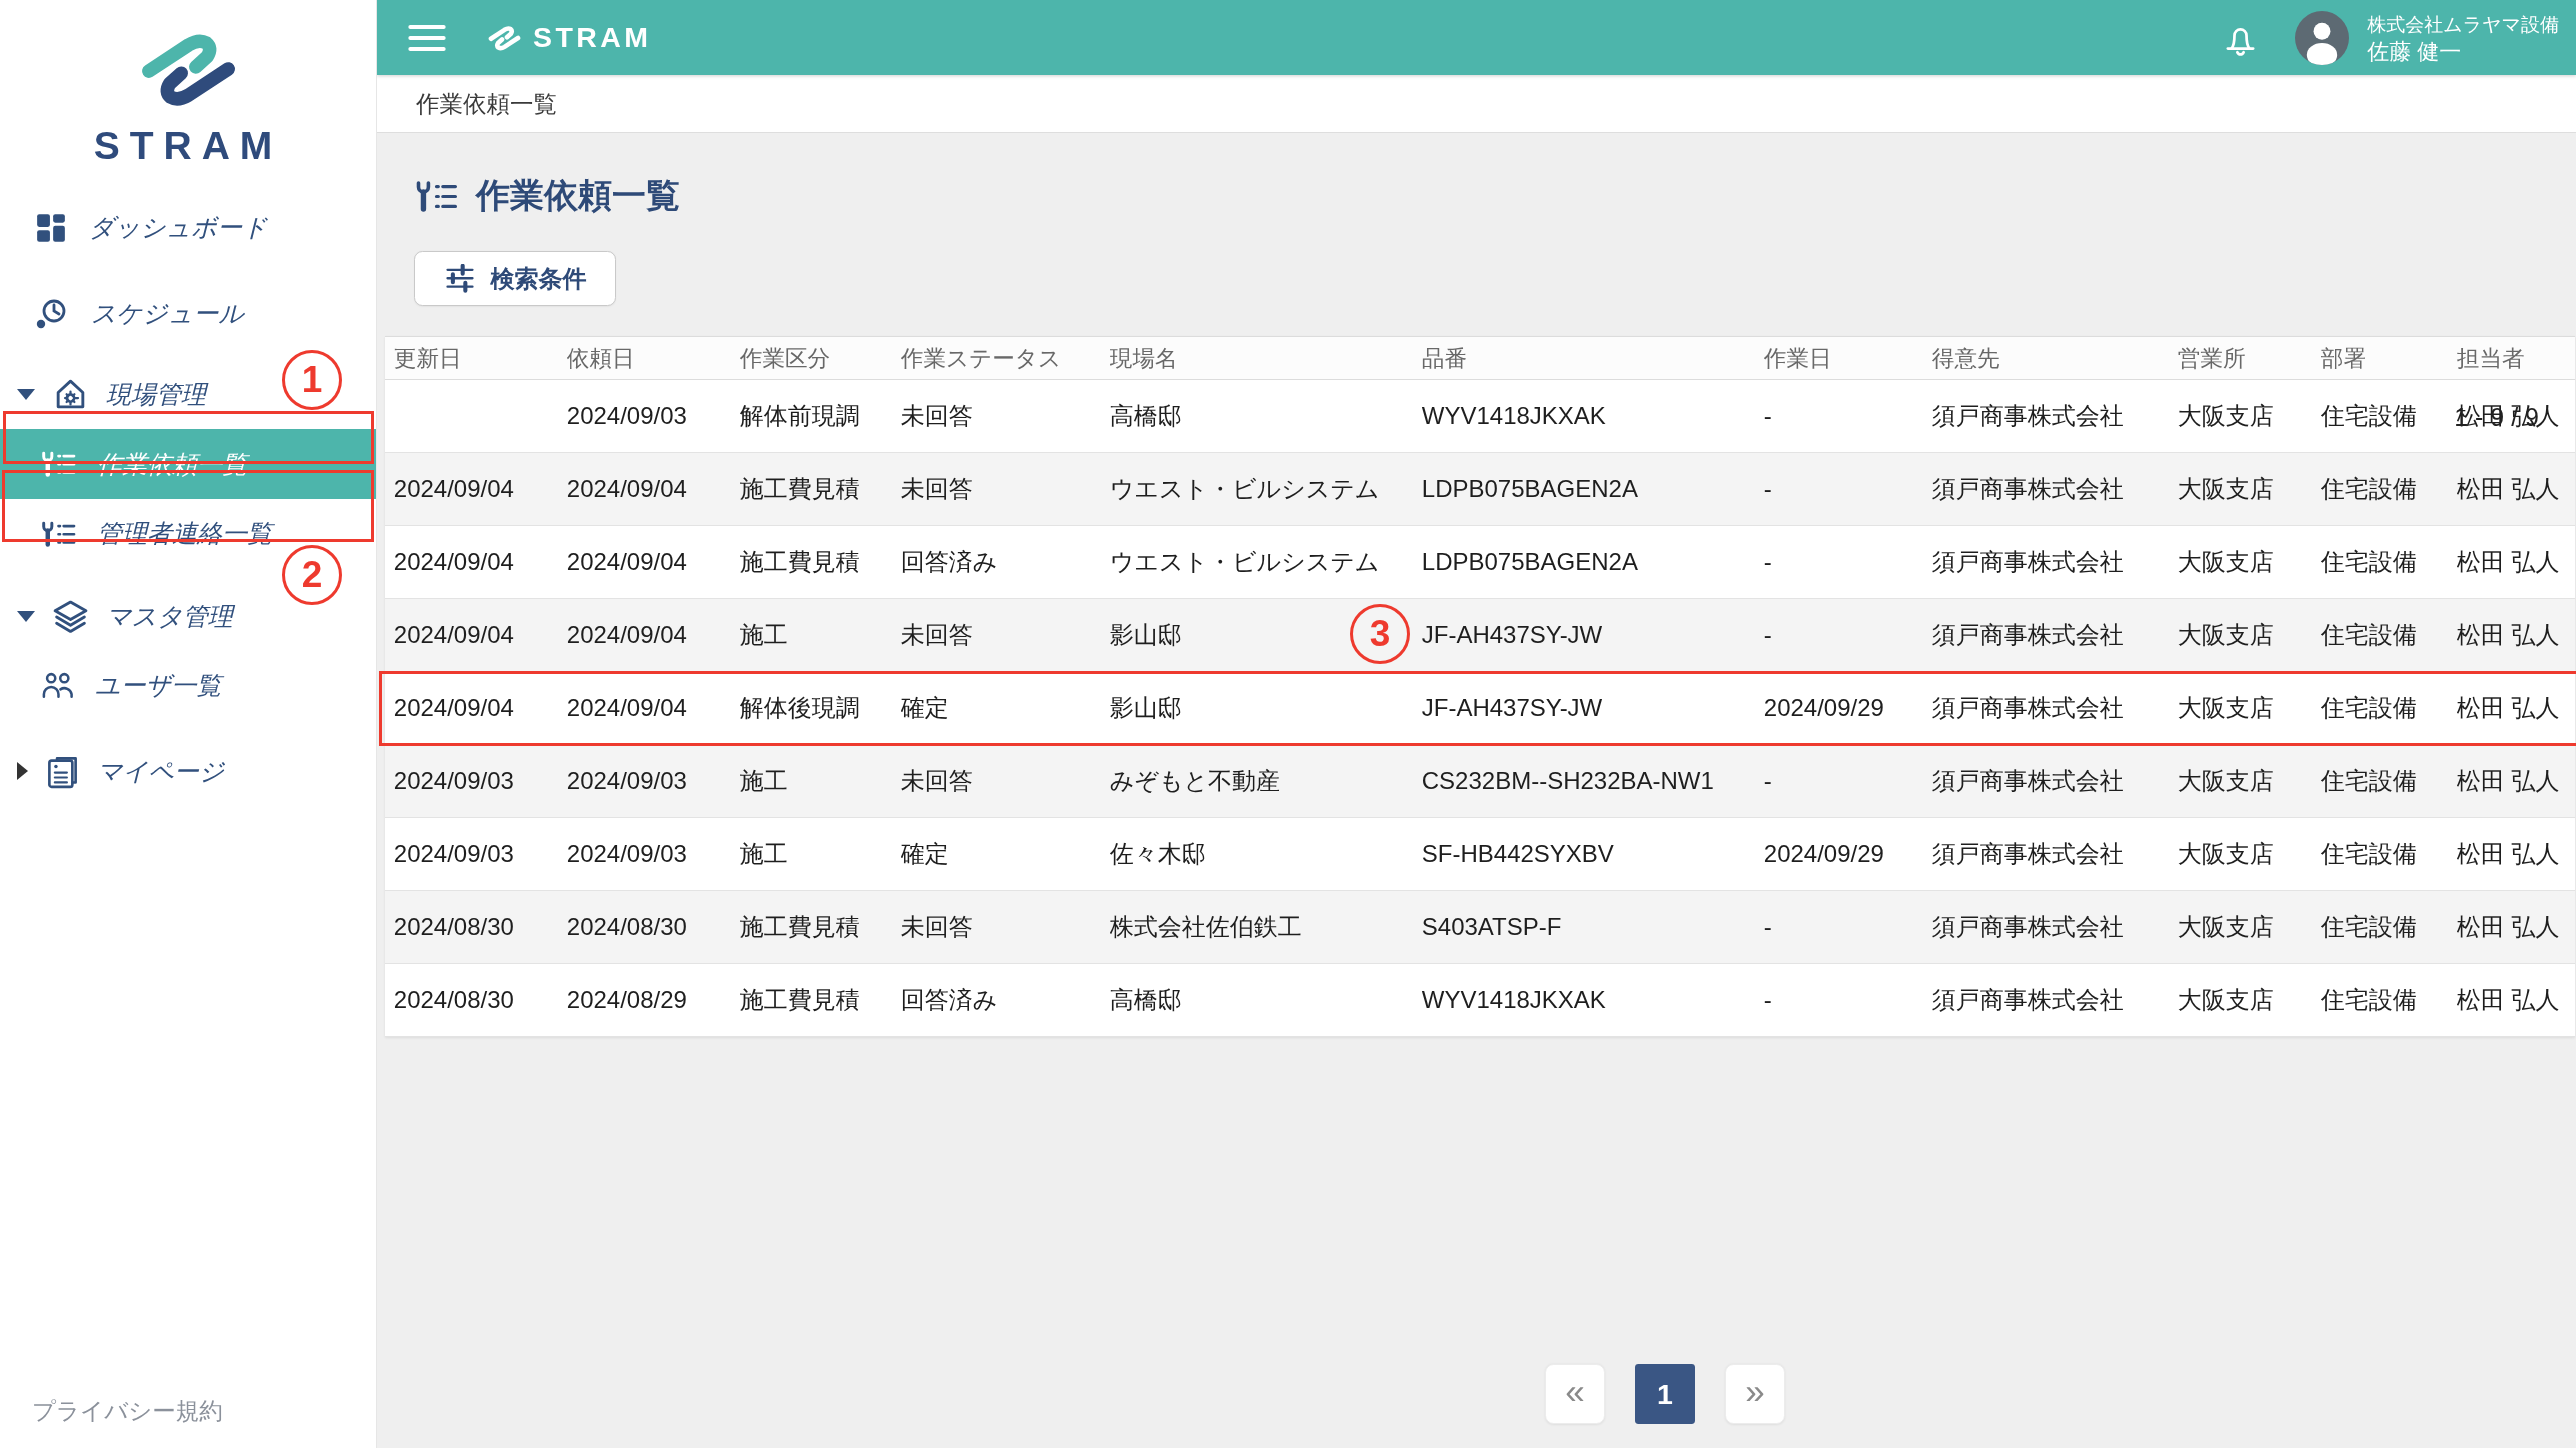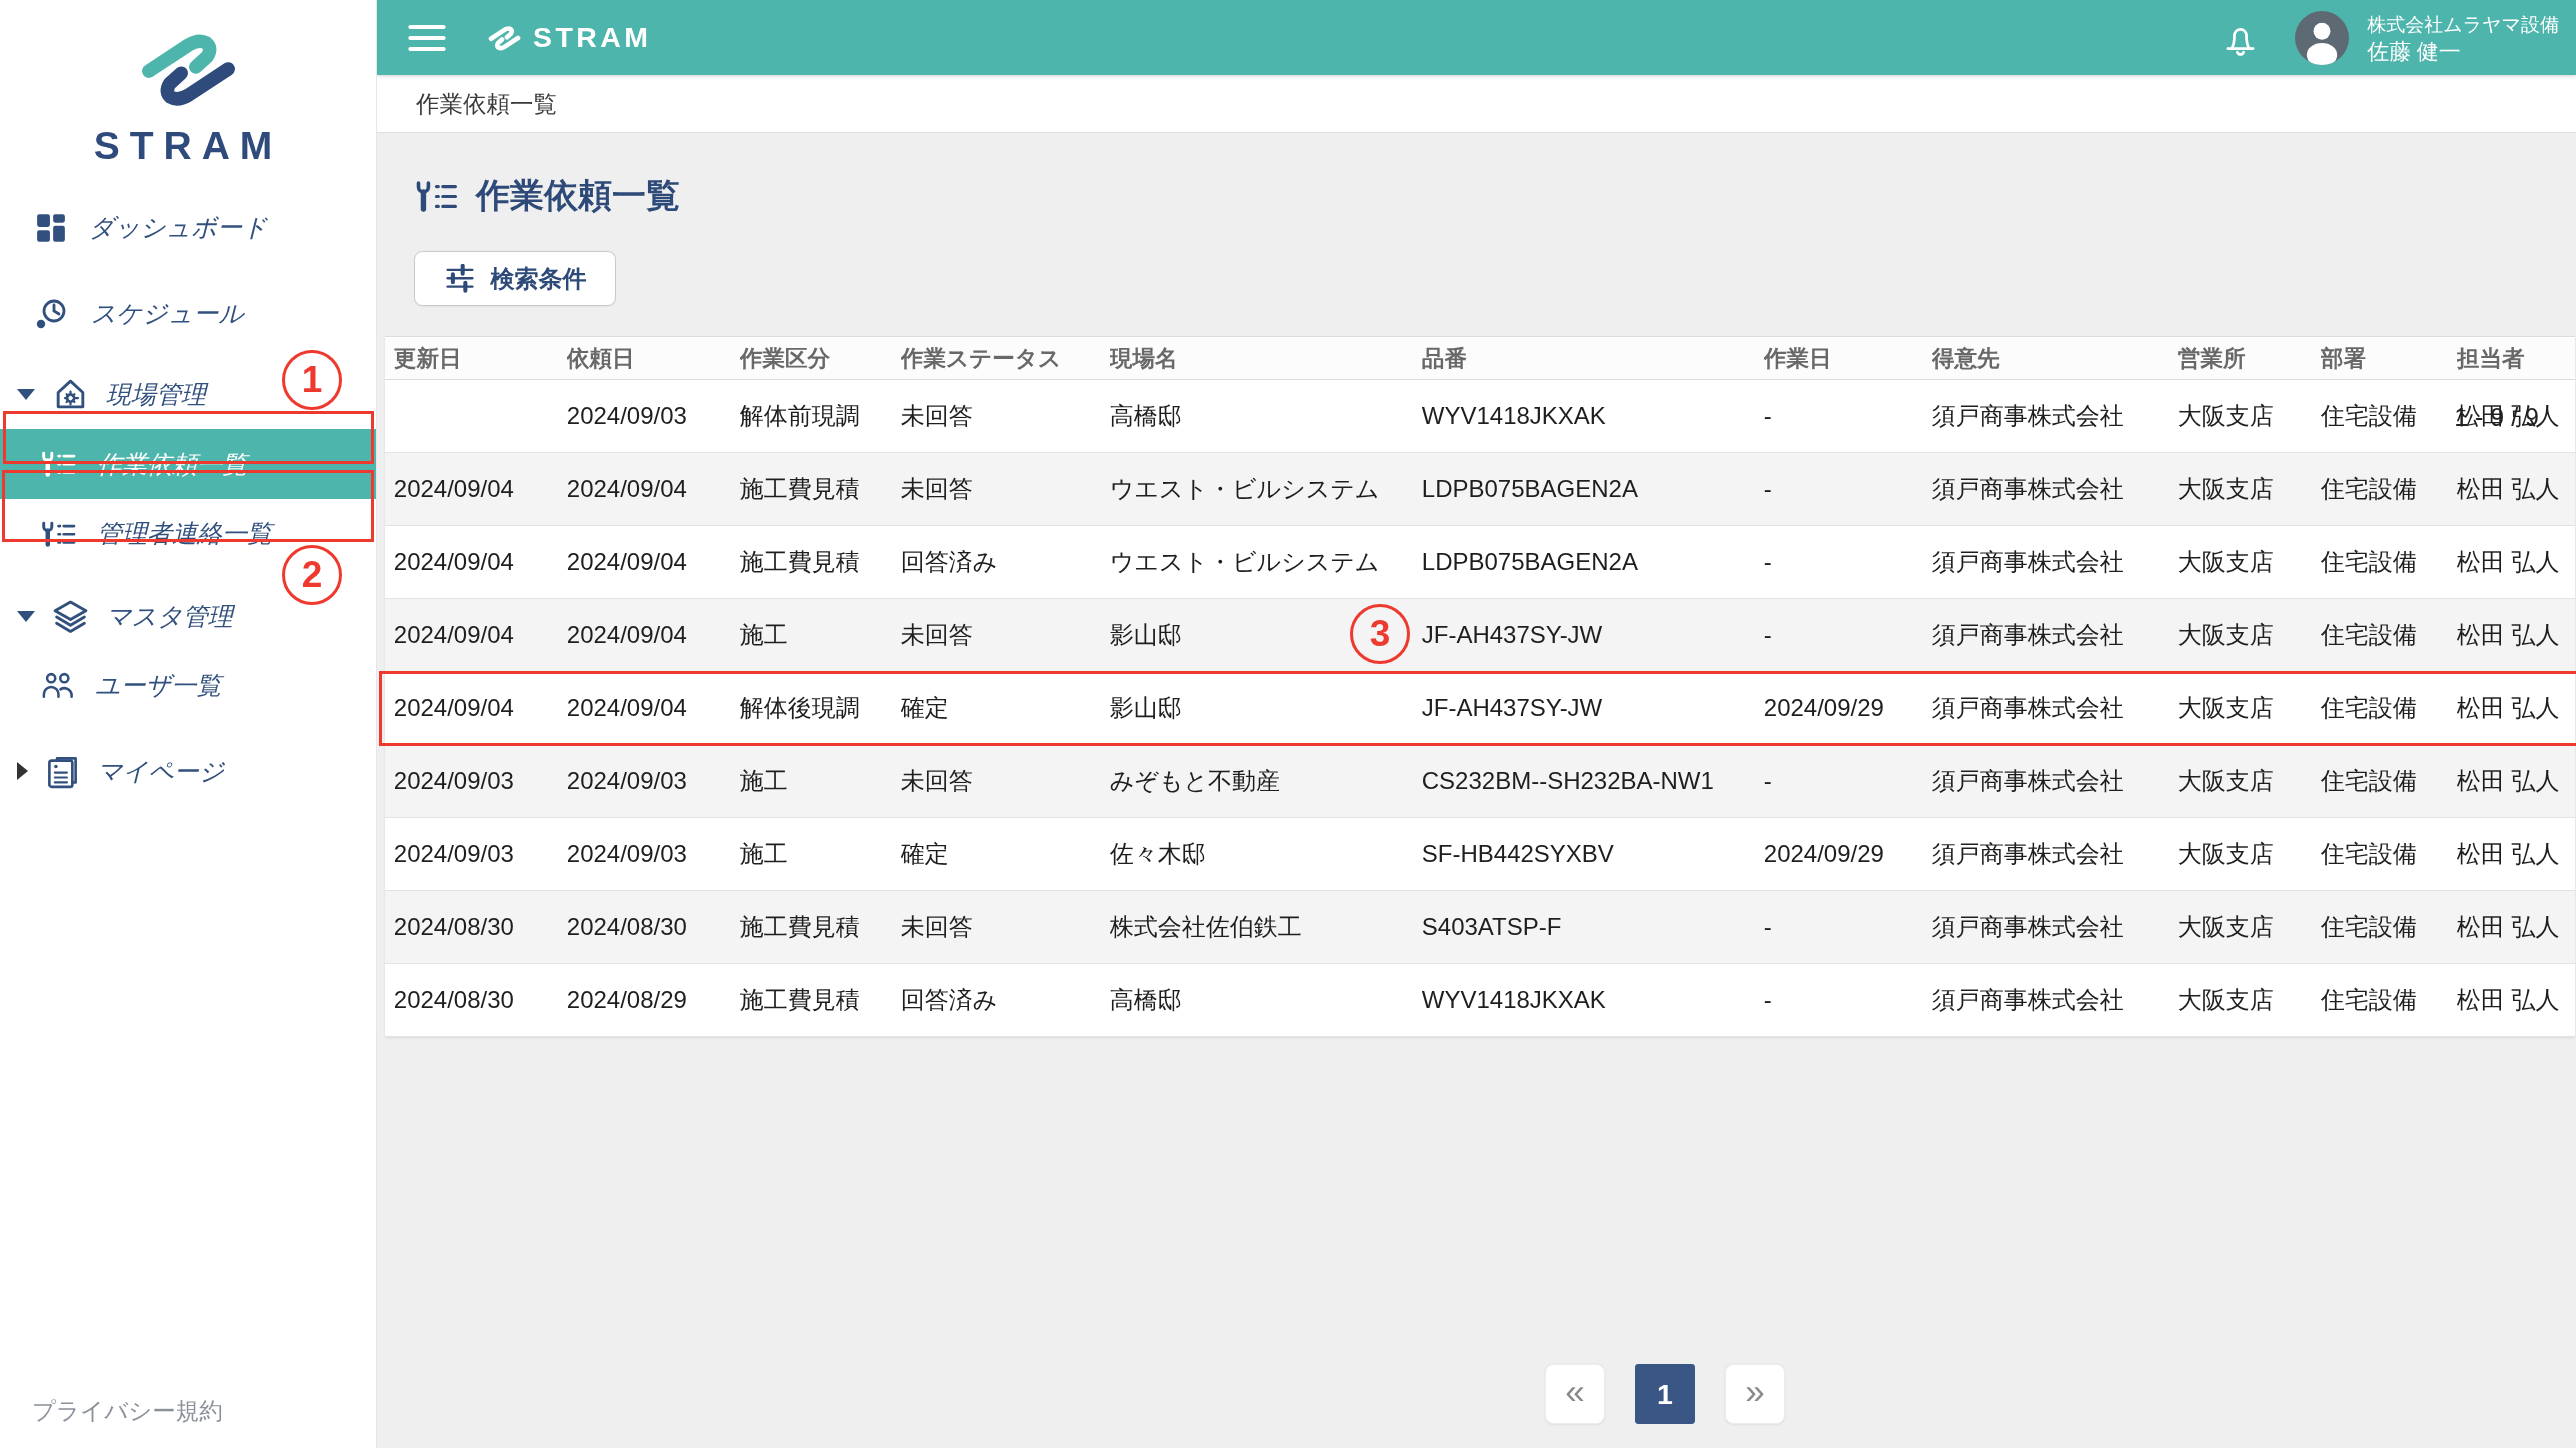--- a/index.html
+++ b/index.html
@@ -34,21 +34,21 @@
   .main { margin-left:377px; position:relative; width:2199px; }
   .appbar { height:75px; background:#4db5ab; display:flex; align-items:center; padding:0 17px 0 30px;
             box-shadow:0 1.7px 3.4px rgba(0,0,0,.18); position:relative; z-index:4; }
   .hamburger { width:40px; height:34px; cursor:pointer; display:flex; align-items:center; }
   .appbar-logo { display:flex; align-items:center; margin-left:39px; gap:10px; }
   .appbar-logo .logo-mark { width:37px; height:32px; }
   .appbar-word { color:#fff; font-size:28.5px; font-weight:700; letter-spacing:3.4px; }
   .appbar-right { margin-left:auto; display:flex; align-items:center; }
   .bell { width:39px; height:40px; cursor:pointer; }
   .avatar { width:54px; height:54px; margin-left:35px; border-radius:50%; cursor:pointer; }
-  .user-block { margin-left:18.4px; color:#fff; line-height:27px;font-family:Liberation Serif, serif; }
+  .user-block { margin-left:18.4px; color:#fff; line-height:27px; }
   .user-company { font-size:19px; }
   .user-name { font-size:22px; }
 
   .breadcrumb-bar { height:58px; background:#fff; border-bottom:0.8px solid #dedede; display:flex;
                     align-items:center; padding-left:39px; }
   .breadcrumb { font-size:23.5px; color:#3a3a3a; }
 
   .content { position:relative; }
   .title-row { display:flex; align-items:center; gap:17px; padding:40px 0 0 37px; }
   .title-row .ttl-ic { width:45px; height:37px; }
@@ -57,21 +57,21 @@
   .search-btn { margin:32px 0 0 37px; display:inline-flex; align-items:center; gap:15px;
                 height:55px; padding:0 28.5px; background:#fff; border:0.8px solid #c9c9c9; border-radius:8.4px;
                 cursor:pointer; box-shadow:0 0.8px 1.7px rgba(0,0,0,.05); }
   .search-btn .sl-ic { width:32px; height:28.5px; }
   .search-btn span { font-size:24px; font-weight:600; color:#2e4a78; }
   .result-count { position:absolute; top:270px; right:37px; font-size:25px; color:#222; }
 
   
   .table { margin:30px 0 0 8.4px; width:2190px; background:#fff; box-shadow:0 0.8px 2.5px rgba(0,0,0,.08); }
   .thead { display:flex; align-items:center; height:44px; background:#fcfcfc; padding-left:8.4px;
-           border-top:0.8px solid #dcdcdc; border-bottom:0.8px solid #dcdcdc;font-weight:bold; }
+           border-top:0.8px solid #dcdcdc; border-bottom:0.8px solid #dcdcdc; }
   .thead .cell { font-size:22.6px; color:#686868; }
   .trow { display:flex; align-items:center; height:73px; padding-left:8.4px; background:#fff;
           border-bottom:0.8px solid #e3e3e3; cursor:pointer; }
   .trow.alt { background:#f4f4f4; }
   .cell { flex:none; white-space:nowrap; overflow:hidden; font-size:24px; color:#1e1e1e; }
   .c0{width:173px}.c1{width:173px}.c2{width:161px}.c3{width:209px}.c4{width:312px}
   .c5{width:342px}.c6{width:168px}.c7{width:246px}.c8{width:143px}.c9{width:136px}.c10{width:120px}
 
   
   .pagination { position:absolute; left:377px; right:0; top:1364px; display:flex; justify-content:center;

